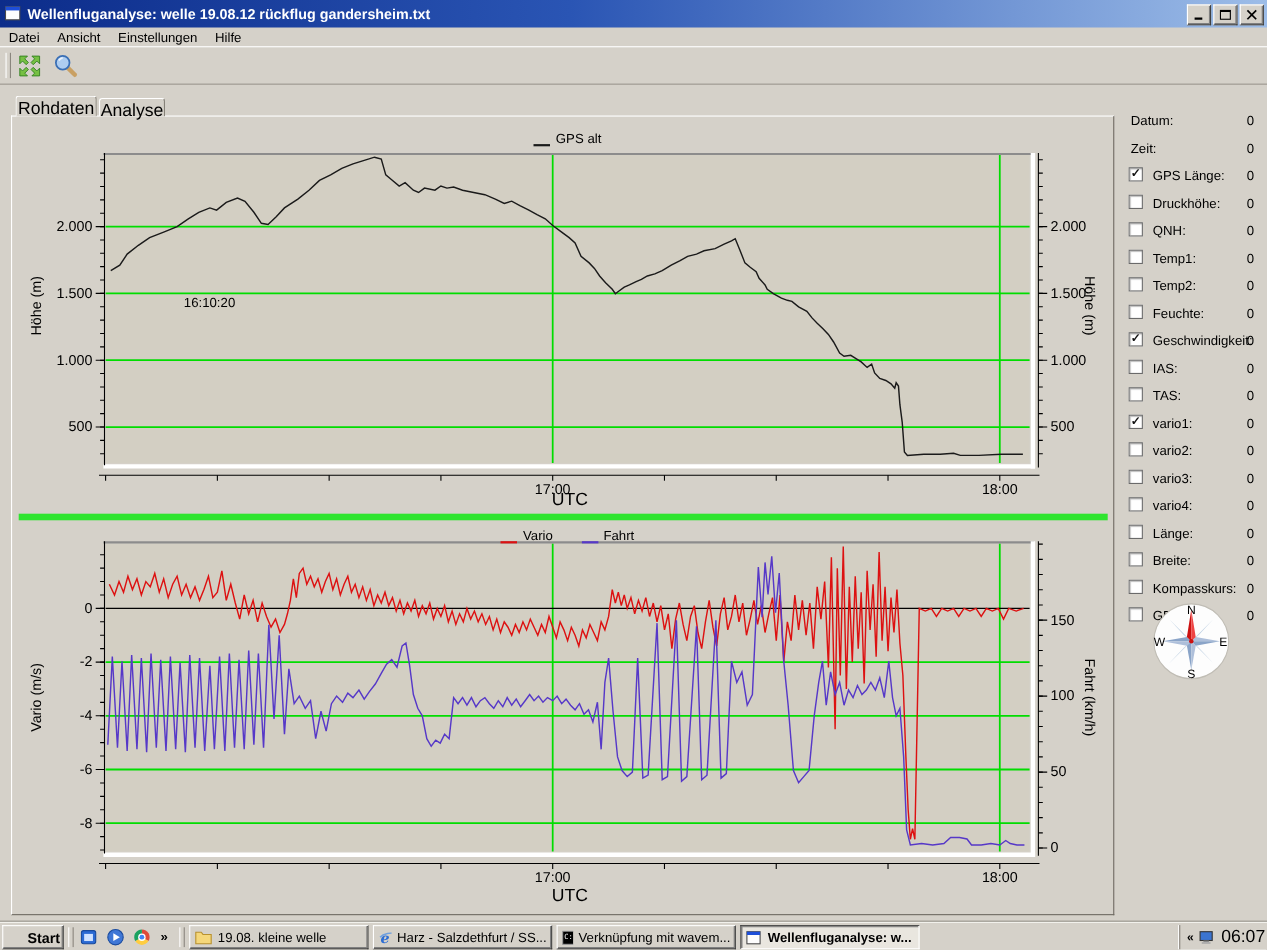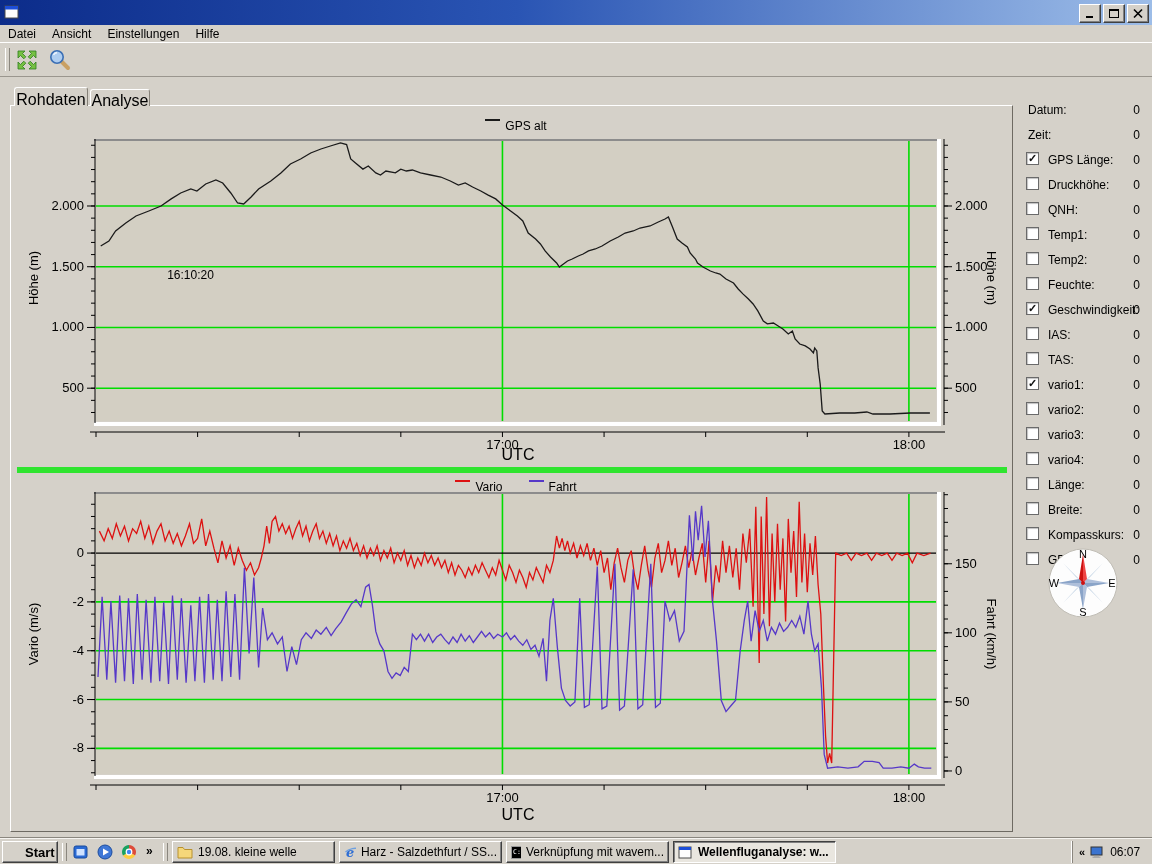--- a/index.html
+++ b/index.html
@@ -26,21 +26,21 @@
   
   .tab{position:absolute;box-sizing:border-box;background:#d5d1c9;border:1px solid #858178;
     border-bottom:none;border-top-color:#fff;border-left-color:#fff;border-radius:3px 3px 0 0;
     font-size:16px;text-align:center;}
   .tab.active{left:14px;top:87px;width:74px;height:19px;padding-top:3px;z-index:5;}
   .tab.inactive{left:90px;top:89px;width:60px;height:17px;padding-top:2px;z-index:1;}
   .tabpanel{position:absolute;left:10px;top:105px;width:1003px;height:727px;box-sizing:border-box;
     background:#d5d1c9;border:1px solid;border-color:#fff #6e6a62 #6e6a62 #fff;}
   .chart-svg{position:absolute;left:0;}
   .legend{position:absolute;left:85px;width:840px;display:flex;justify-content:center;gap:26px;font-size:12px;}
-  .leg-item{display:flex;align-items:flex-start;gap:5px;}
+  .leg-item{display:flex;align-items:flex-end;gap:5px;}
   .leg-dash{width:15px;height:2px;display:inline-block;}
   .axis-label-v{position:absolute;font-size:13px;white-space:nowrap;}
   .utc{position:absolute;font-size:16px;transform:translateX(-50%);}
   .sepbar{position:absolute;left:6px;top:361px;width:990px;height:6px;}
   
   #fields{position:absolute;left:1018px;top:98px;width:128px;}
   .prow{position:relative;height:25px;}
   .cb{position:absolute;left:8px;top:4px;width:13px;height:13px;box-sizing:border-box;background:#fff;
     border:1px solid #6a6a6a;box-shadow:inset 1px 1px 1px rgba(0,0,0,.25);
     font-size:11px;line-height:11px;text-align:center;font-weight:bold;color:#111;}
@@ -58,34 +58,35 @@
   .tb-grip{position:absolute;top:4px;width:3px;height:18px;border-left:1px solid #fff;border-right:1px solid #8a867e;}
   .ql-btn{position:absolute;top:3px;width:22px;height:20px;border:none;background:transparent;
     display:flex;align-items:center;justify-content:center;padding:0;}
   .chev{position:absolute;top:5px;font-size:12px;font-weight:bold;}
   .task{position:absolute;top:2px;height:22px;width:163px;box-sizing:border-box;background:#d5d1c9;
     border:1px solid;border-color:#fff #404040 #404040 #fff;box-shadow:inset -1px -1px 0 #808080;
     display:flex;align-items:center;gap:5px;padding:0 4px;font-size:12px;white-space:nowrap;overflow:hidden;}
   .task.active{background:#e9e6df;border-color:#404040 #fff #fff #404040;box-shadow:inset 1px 1px 0 #808080;font-weight:bold;}
   .tray{position:absolute;right:0;top:2px;height:22px;width:80px;border-left:1px solid #8a867e;
     box-shadow:-1px 0 0 #fff;display:flex;align-items:center;gap:5px;padding-left:6px;box-sizing:border-box;}
-  .clock{font-size:12px;}
+  .clock{font-size:16px;}
 </style>
 </head>
 <body>
 
 <div id="screen">
 
   <div class="titlebar">
     <span class="t-icon">
       <svg width="16" height="15">
           <rect x="1" y="1" width="13" height="12" fill="#fdfdfd" stroke="#4a4a4a"></rect>
           <rect x="1" y="1" width="13" height="3.5" fill="#1d4ed8"></rect>
         </svg>
     </span>
+    <span class="t-title">Wellenfluganalyse: welle 19.08.12 rückflug gandersheim.txt</span>
     <span class="t-btns">
       <span class="tbtn">
           <svg width="12" height="11">
             <line x1="2" y1="9" x2="9" y2="9" stroke="#000" stroke-width="2"></line>
           </svg>
         </span>
       <span class="tbtn">
           <svg width="12" height="11">
             <rect x="1.5" y="1.5" width="9" height="8" fill="none" stroke="#000" stroke-width="1"></rect>
             <line x1="1.5" y1="2" x2="10.5" y2="2" stroke="#000" stroke-width="2"></line>

